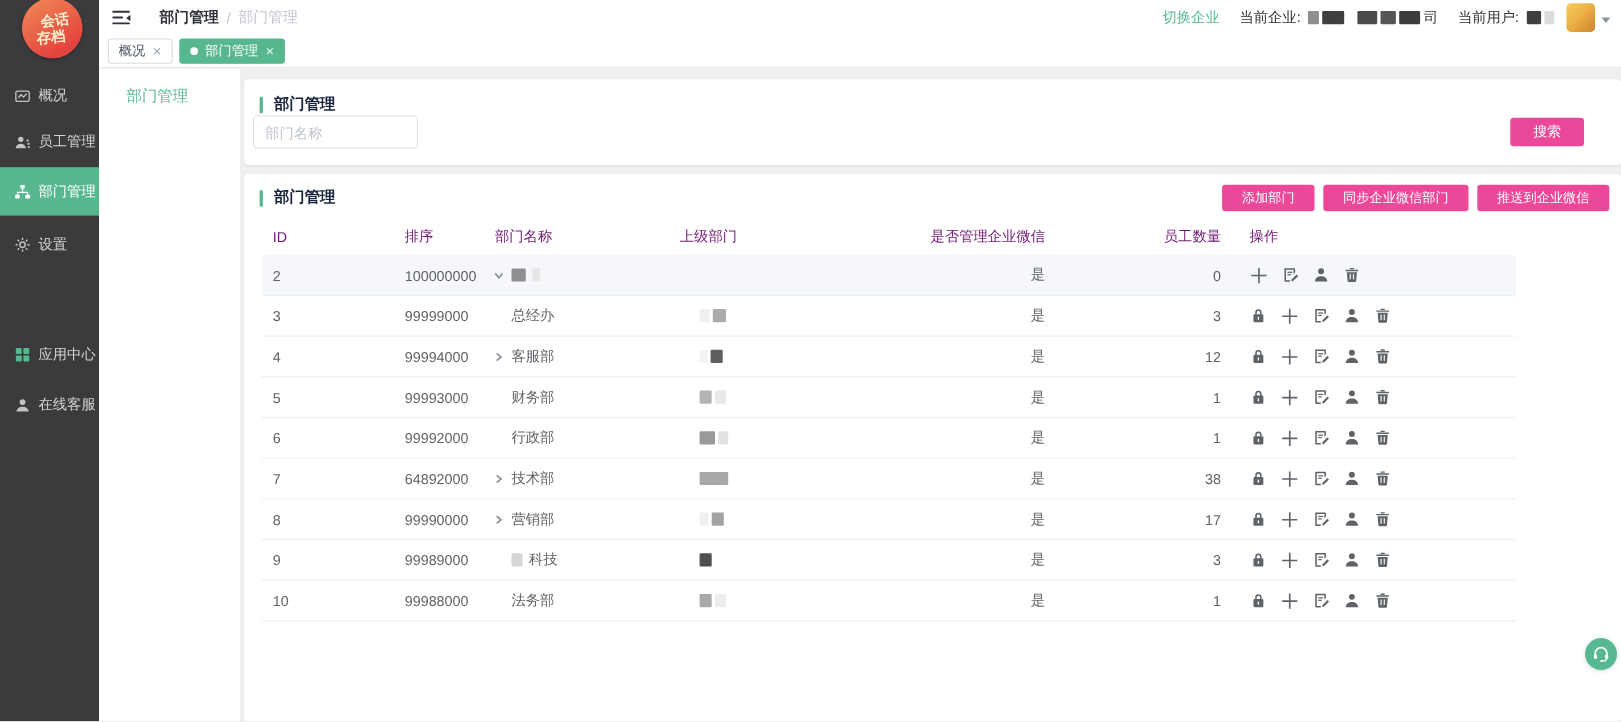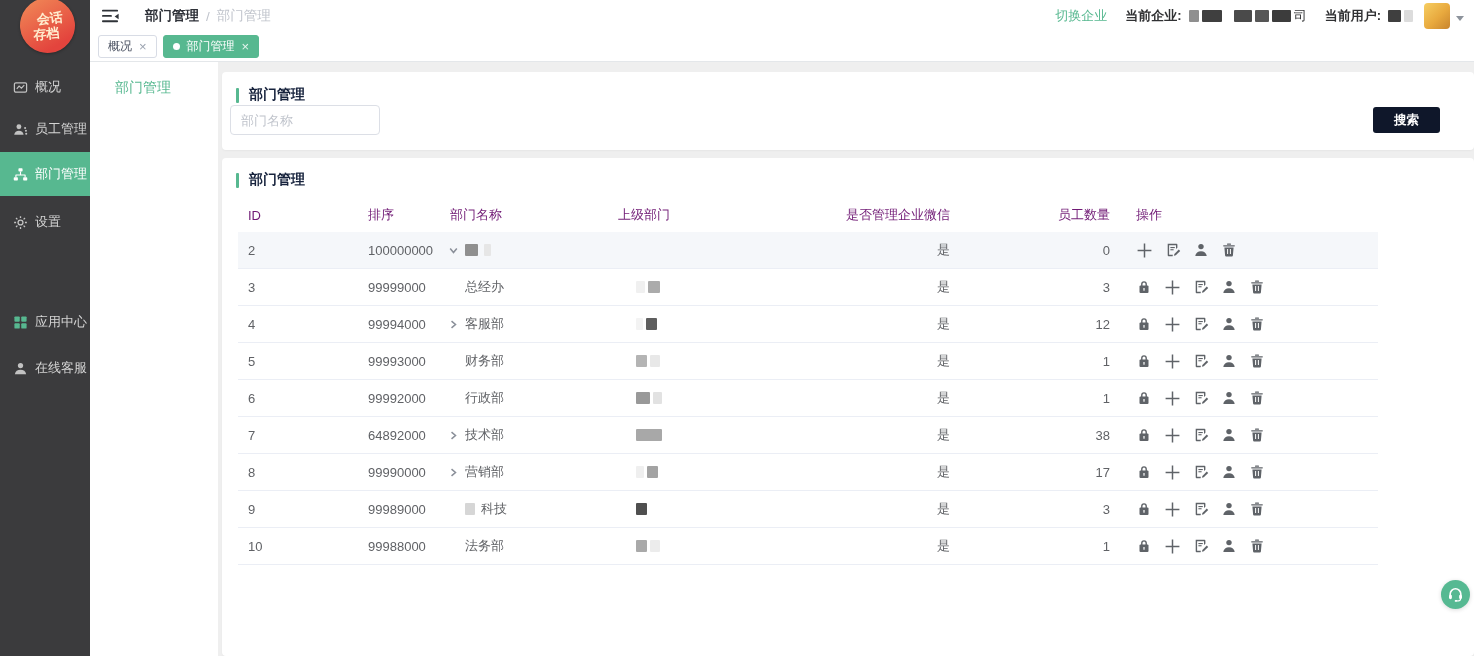--- a/index.html
+++ b/index.html
@@ -24,21 +24,21 @@
   
   .topbar { position:absolute; left:90px; top:0; width:1384px; height:32px; background:#fff;
             display:flex; align-items:center; z-index:4; }
   .collapse-btn { margin-left:12px; display:flex; color:#2f3338; cursor:pointer; }
   .breadcrumb { margin-left:26px; font-size:13.5px; color:#303133; display:flex; align-items:center; }
   .crumb-1 { font-weight:600; color:#2e3138; }
   .crumb-sep { margin:0 7px; color:#c0c4cc; }
   .crumb-2 { color:#c0c4cc; }
   .topbar-right { margin-left:auto; display:flex; align-items:center; margin-right:10px; font-size:13px; color:#303133; }
   .switch-company { color:#57b890; cursor:pointer; margin-right:18px; }
-  .kv-label { margin-right:4px;font-weight:bold; }
+  .kv-label { margin-right:4px; }
   .blocks { display:inline-flex; align-items:center; gap:3px; margin:0 3px; }
   .blk { display:inline-block; height:12px; border-radius:1px; }
   .company-suffix { margin-right:18px; }
   .avatar { width:26px; height:26px; border-radius:4px; margin-left:8px;
             background:linear-gradient(135deg,#f6ce62 0%,#e8a93e 55%,#c8842d 100%); }
   .caret-down { width:0; height:0; border-left:4px solid transparent; border-right:4px solid transparent;
                 border-top:5px solid #8d939c; margin-left:6px; margin-top:4px; }
 
   
   .tabbar { position:absolute; left:90px; top:32px; width:1384px; height:30px; background:#fff;
@@ -60,22 +60,22 @@
   .card { position:absolute; background:#fff; border-radius:4px; box-shadow:0 1px 2px rgba(0,0,0,.04); }
   .card-search { left:222px; top:72px; width:1252px; height:78px; }
   .card-table  { left:222px; top:158px; width:1252px; height:498px; }
   .panel-title { position:absolute; display:flex; align-items:center; gap:10px;
                  font-size:14px; font-weight:bold; color:#17233d; }
   .title-bar { width:3px; height:15px; background:#57b890; border-radius:1px; }
   .search-input { position:absolute; left:8px; top:33px; width:150px; height:30px; border:1px solid #dcdfe6;
                   border-radius:4px; padding:0 10px; font-size:13px; color:#606266; outline:none;
                   font-family:inherit; }
   .search-input::placeholder { color:#c0c4cc; }
-  .btn { border:none; border-radius:3px; background:#0f172a; color:#fff; font-size:12px;
-         font-family:inherit; cursor:pointer;font-weight:bold; }
+  .btn { border:none; border-radius:3px; background:#ec4899; color:#fff; font-size:12px;
+         font-family:inherit; cursor:pointer; }
   .btn-search { position:absolute; top:35px; right:34px; width:67px; height:26px; font-size:12.5px; }
   .table-actions { position:absolute; top:10px; right:11px; display:flex; gap:8px; }
   .table-actions .btn { height:24px; padding:0 18px; }
 
   
   .table { position:absolute; left:16px; top:40px; width:1140px; }
   .tgrid { display:grid; grid-template-columns:120px 80px 170px 192px 150px 160px 268px; align-items:center; }
   .thead { height:34px; color:#701a75; font-size:13px; }
   .trow { height:37px; border-bottom:1px solid #ebeef5; color:#606266; font-size:13px; }
   .trow.hl { background:#f5f7fa; }
@@ -227,20 +227,25 @@
     </div>
     <input class="search-input" type="text" placeholder="部门名称" style="">
     <button class="btn btn-search">搜索</button>
   </div>
 
   <div class="card card-table">
     <div class="panel-title" style="left:14px; top:13px;">
       <span class="title-bar"></span>
       <span>部门管理</span>
     </div>
+    <div class="table-actions" id="table-actions">
+        <button class="btn">添加部门</button>
+        <button class="btn">同步企业微信部门</button>
+        <button class="btn">推送到企业微信</button>
+      </div>
     <div class="table">
       <div class="tgrid thead" id="thead">
           <div class="c-pad">ID</div>
           <div class="c-pad">排序</div>
           <div class="c-name noexp" style="padding-left: 12px;">部门名称</div>
           <div class="c-parent" style="padding-left: 10px;">上级部门</div>
           <div class="c-center">是否管理企业微信</div>
           <div class="c-center">员工数量</div>
           <div class="c-ops" style="padding-left: 26px;">操作</div>
         </div>

